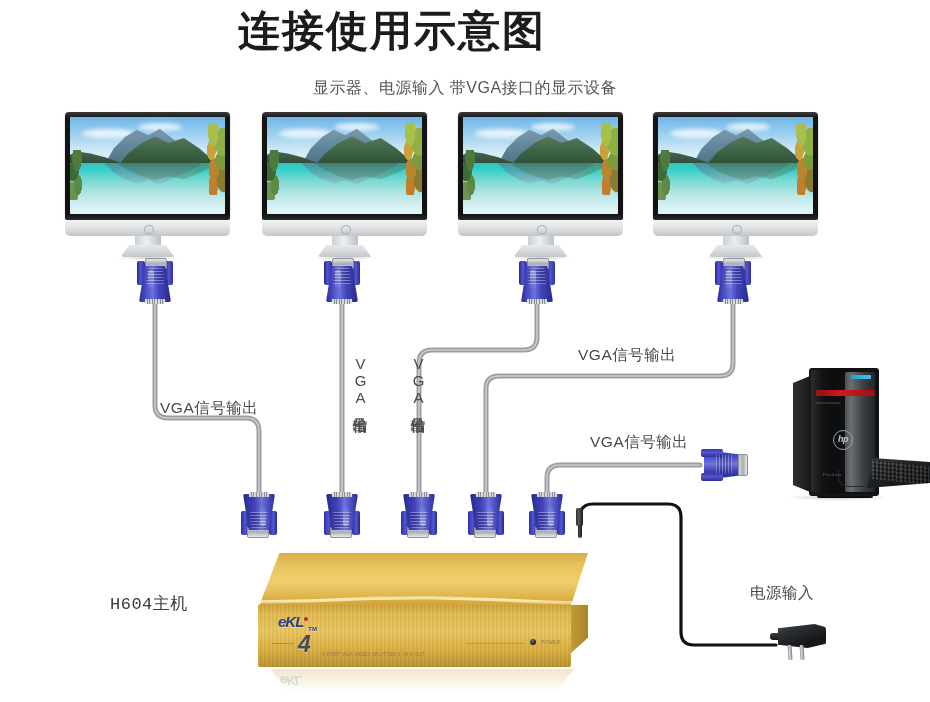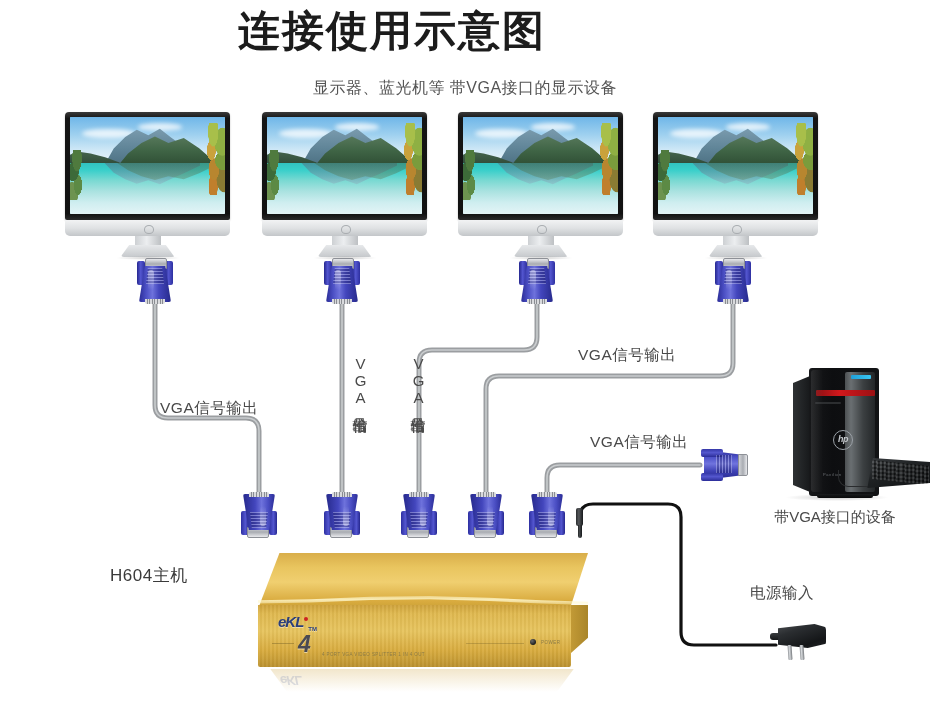--- a/index.html
+++ b/index.html
@@ -389,21 +389,21 @@
     background:linear-gradient(90deg,#232527,#45484b 40%,#141617);
     border-radius:0 0 2px 2px;
   }
 </style>
 </head>
 <body>
 
 <div id="stage">
 
   <div class="title">连接使用示意图</div>
-  <div class="subtitle">显示器、蓝光机等  带VGA接口的显示设备</div>
+  <div class="subtitle">显示器、电源输入  带VGA接口的显示设备</div>
 
   <div class="monitor" style="left:65px;top:112px;">
     <div class="mon-bezel">
       <div class="mon-screen">
         <div class="wp">
           <div class="sky"></div>
           <div class="cloud" style="left:8%;top:12%;width:34%;height:10%;"></div>
           <div class="cloud" style="left:44%;top:6%;width:28%;height:8%;"></div>
           <div class="mtn-far"></div>
             <div class="mtn-mid"></div>
@@ -608,24 +608,23 @@
     <div class="ridge"></div>
       <div class="metal"></div>
   </div>
 
   <div class="lbl" style="left:160px;top:398px;">VGA信号输出</div>
   <div class="lbl vert" style="left:350px;top:355px;">VGA信号输出</div>
   <div class="lbl vert" style="left:408px;top:355px;">VGA信号输出</div>
   <div class="lbl" style="left:578px;top:345px;">VGA信号输出</div>
   <div class="lbl" style="left:590px;top:432px;">VGA信号输出</div>
   <div class="lbl" style="left:706px;top:583px;margin-left:44px;">电源输入</div>
-  <div class="lbl big" style="left:110px;top:564px;">H604主机</div>
+  <div class="lbl big" style="left:110px;top:592px;font-family:Liberation Mono, monospace;">H604主机</div>
 
   <div class="caption" style="left:740px;top:506px;width:190px;">
-    <div>带VGA接口的设备</div>
   </div>
 
   <div class="splitter">
     <div class="sp-top"></div>
     <div class="sp-top-wave"></div>
     <div class="sp-side"></div>
     <div class="sp-face"></div>
     <div class="sp-logo"><span>eKL</span><span class="dot"></span><span class="tm">TM</span></div>
     <div class="sp-rule-l"></div>
     <div class="sp-num">4</div>

